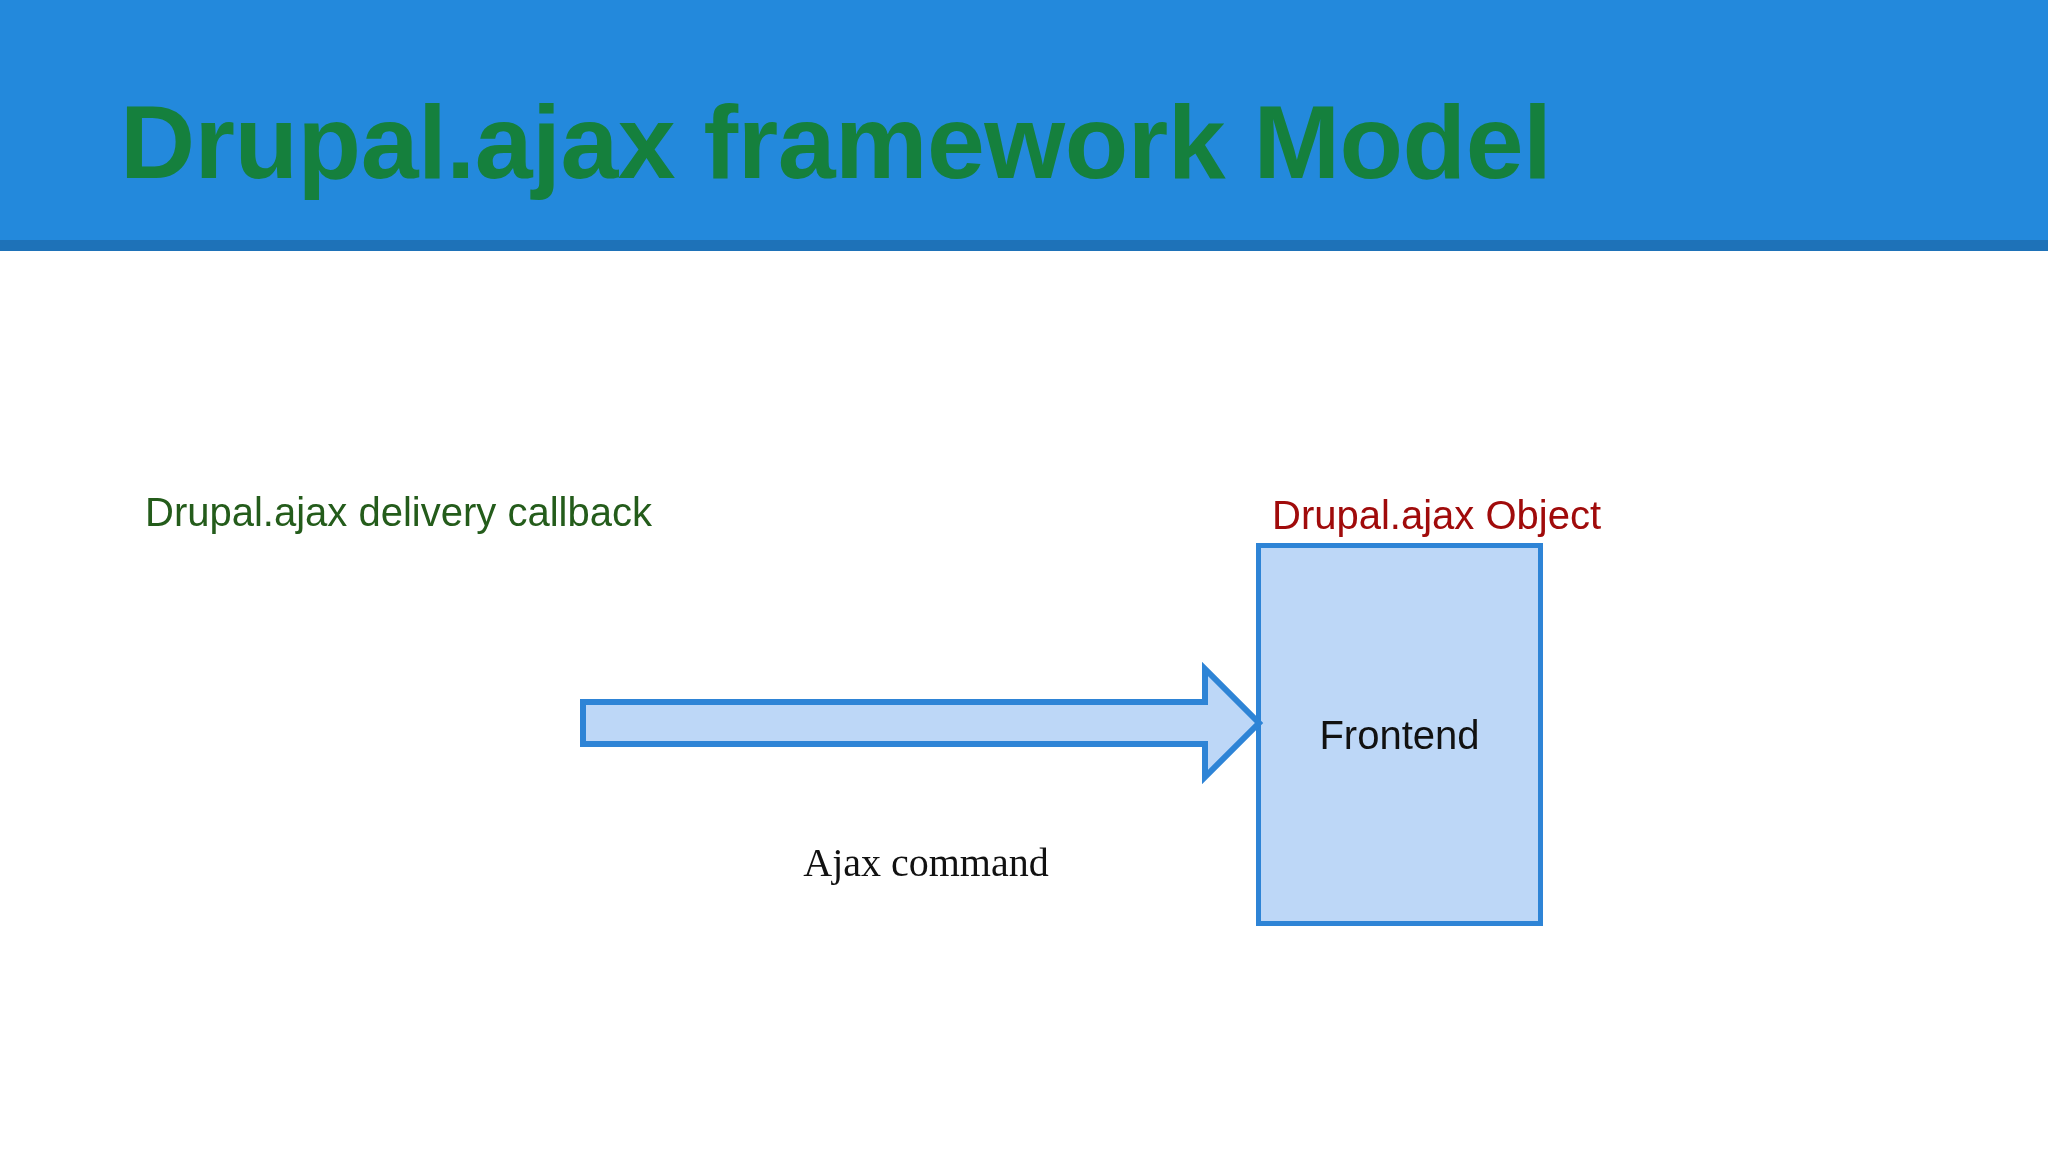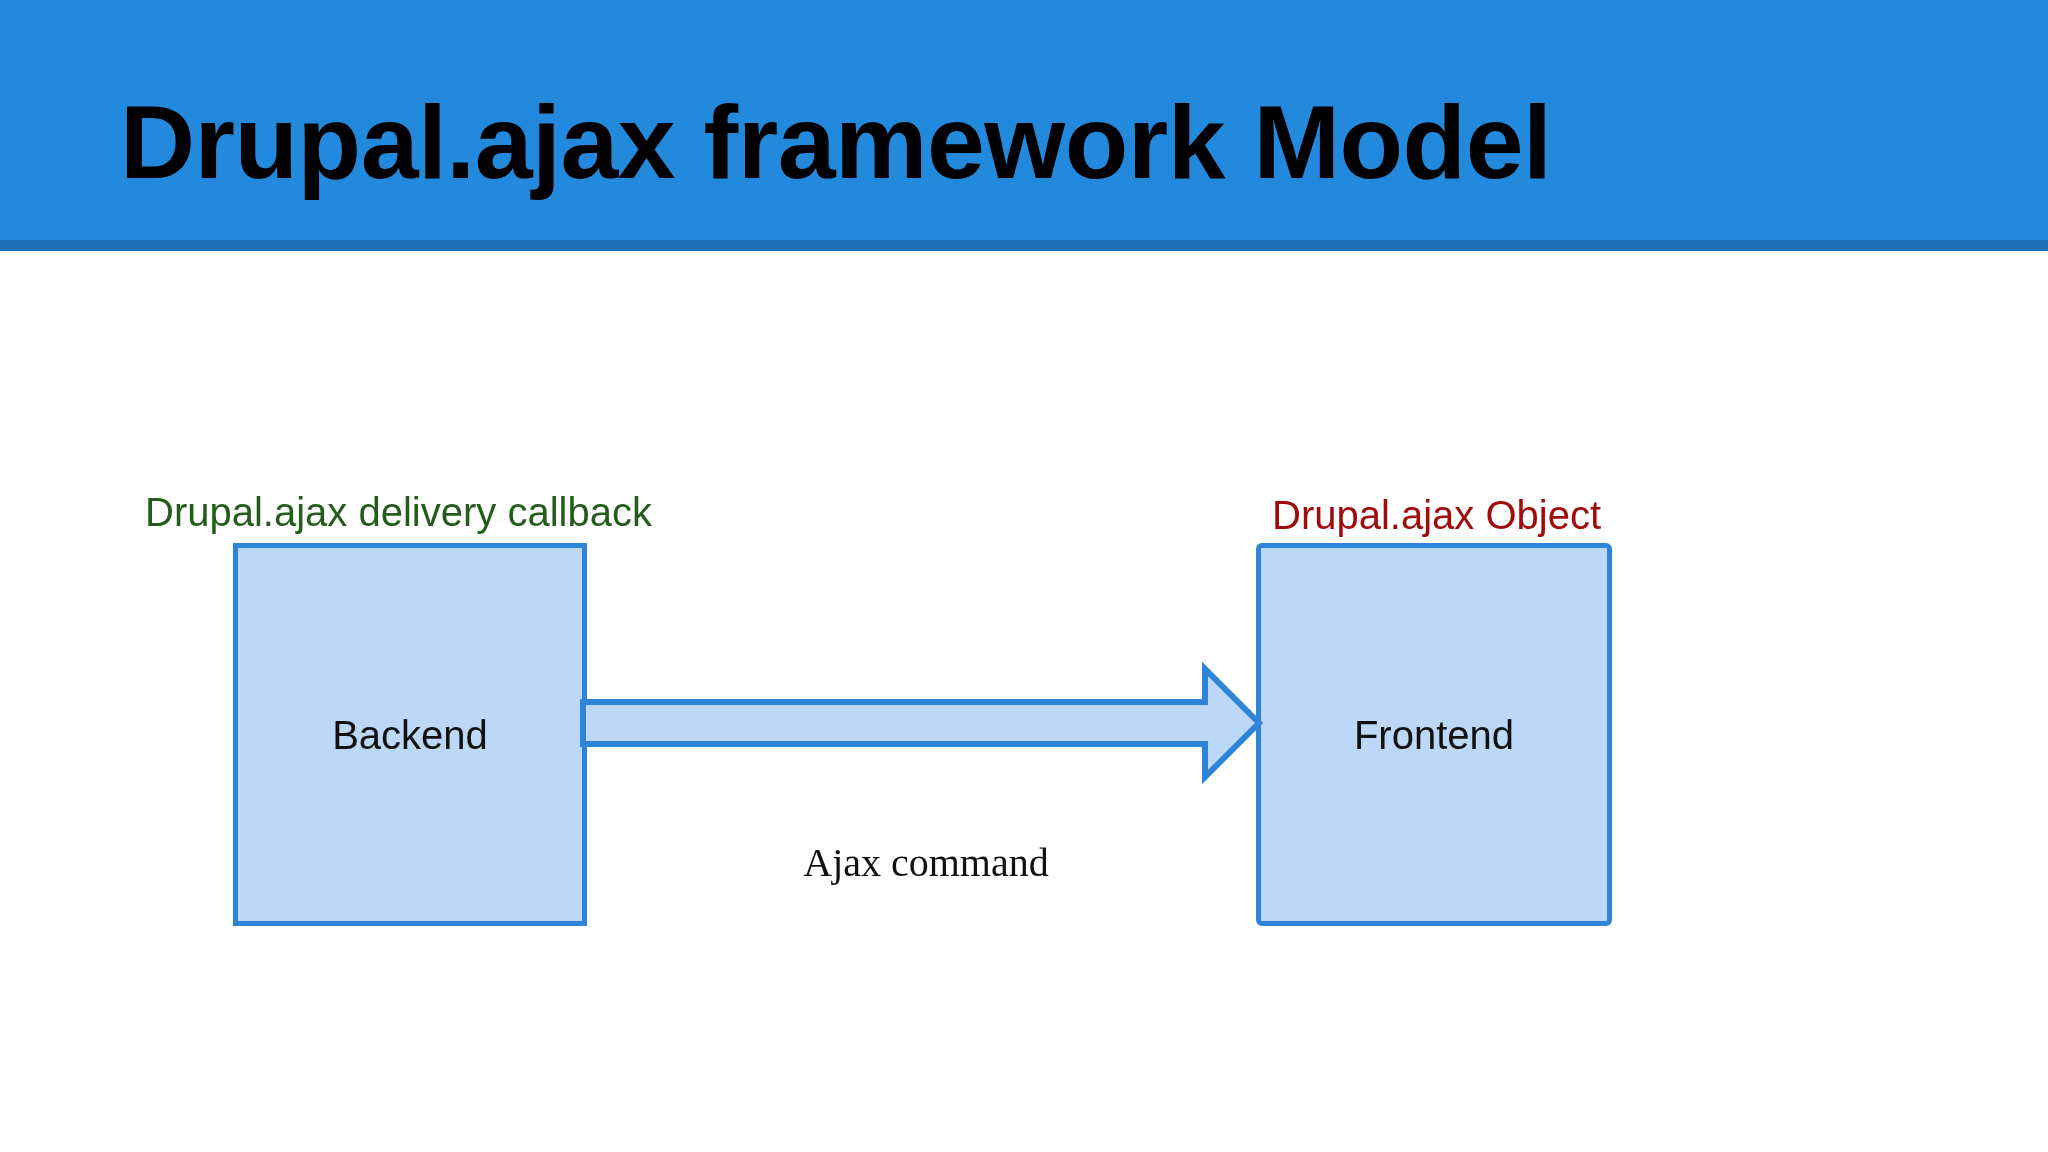--- a/index.html
+++ b/index.html
@@ -37,21 +37,21 @@
     background: #1E72B8;
   }
   #slide-title {
     position: absolute;
     left: 120px;
     top: 86px;
     width: 1820px;
     font-size: 104px;
     line-height: 112px;
     font-weight: bold;
-    color: #000000;
+    color: #15803d;
     letter-spacing: -0.5px;
     white-space: nowrap;
   }
 
   
   #diagram {
     position: absolute;
     left: 0;
     top: 251px;
     width: 2048px;
@@ -94,23 +94,22 @@
   }
   #backend-box {
     left: 233px;
     top: 292px;
     width: 354px;
     height: 383px;
   }
   #frontend-box {
     left: 1256px;
     top: 292px;
-    width: 356px;
+    width: 287px;
     height: 383px;
-    border-radius: 6px;
   }
 
   
   #ajax-arrow {
     position: absolute;
     left: 583px;
     top: 415px;
     width: 678px;
     height: 114px;
   }
@@ -141,23 +140,20 @@
   <div id="title-bar"></div>
   <div id="title-bar-underline"></div>
   <div id="slide-title">Drupal.ajax framework Model</div>
 
   <div id="diagram">
 
     <div class="caption" id="backend-caption">Drupal.ajax delivery callback</div>
 
     <div class="caption" id="frontend-caption">Drupal.ajax Object</div>
 
-    <div class="process-box" id="backend-box">
-      <span class="process-box-label">Backend</span>
-    </div>
 
     <div class="process-box" id="frontend-box">
       <span class="process-box-label">Frontend</span>
     </div>
 
     <div id="ajax-arrow">
       <svg viewBox="0 0 678 114" xmlns="http://www.w3.org/2000/svg">
         <path d="M 0,36 L 622,36 L 622,3 L 676,57 L 622,111 L 622,78 L 0,78 Z" fill="#BDD7F7" stroke="#2E84D6" stroke-width="6" stroke-linejoin="miter"></path>
       </svg>
     </div>

